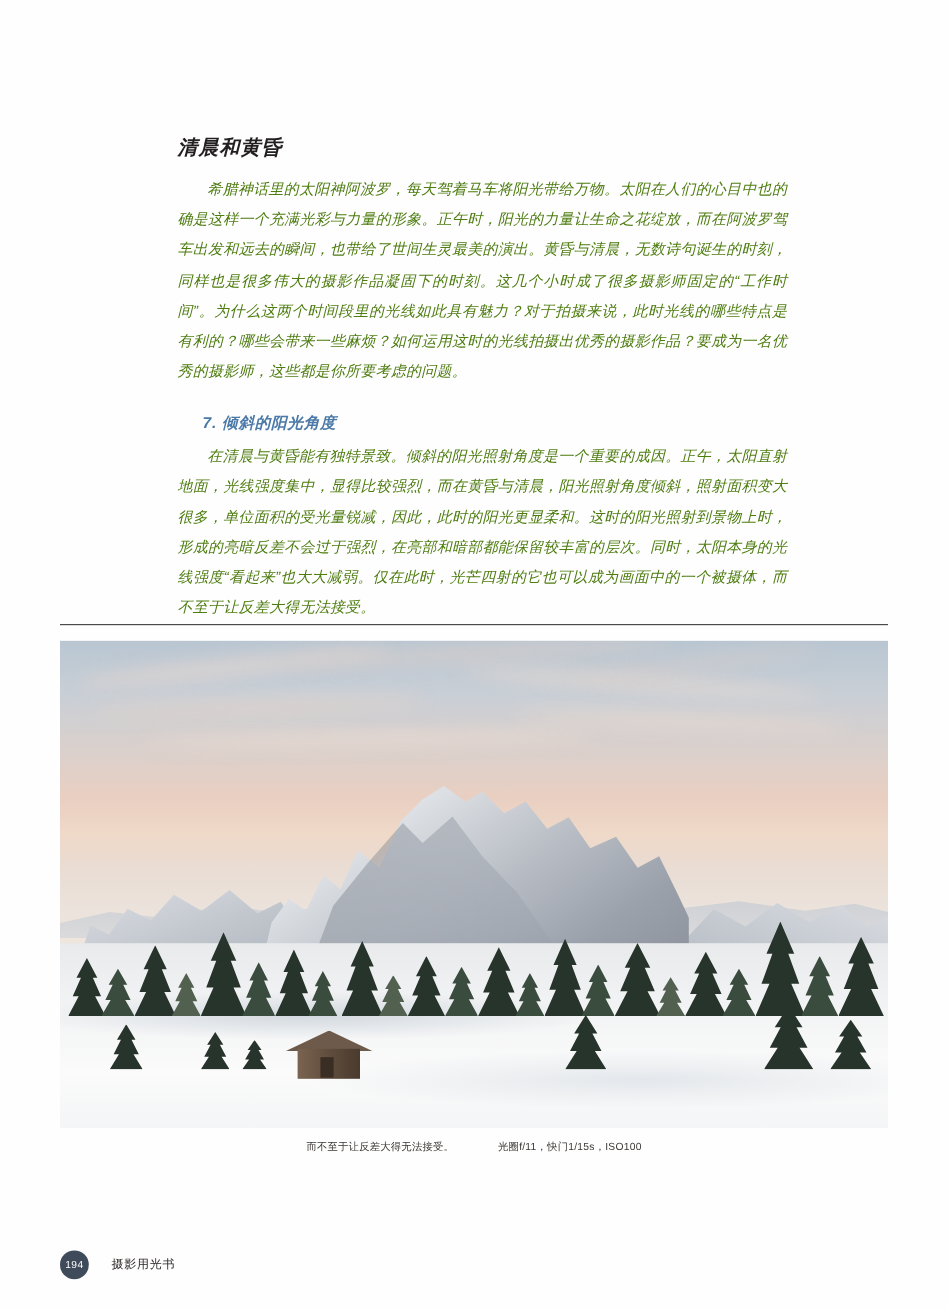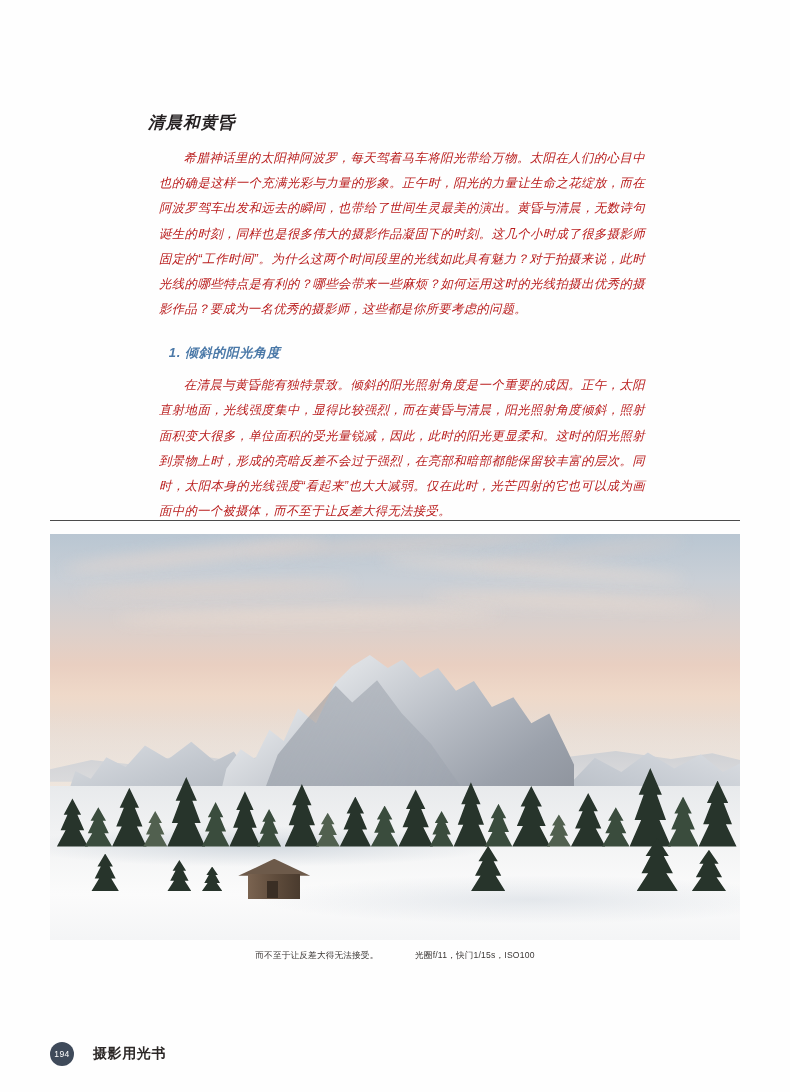--- a/index.html
+++ b/index.html
@@ -32,24 +32,24 @@
   h1.section-title {
     font-size: 16.5px;
     font-weight: bold;
     margin: 0 0 12px 0;
     letter-spacing: 1px;
     color: #231f20;
   }
   p.body-text {
     font-size: 12.4px;
     line-height: 2.03;
-    margin: 11px;
+    margin: 0;
     text-align: justify;
     text-indent: 2em;
-    color: #b91c1c;
+    color: #4d7c0f;
     letter-spacing: 0.3px;
   }
   h2.sub-title {
     font-size: 13px;
     font-weight: bold;
     color: #4b79a8;
     margin: 22px 0 6px 0;
     text-indent: 1.6em;
     letter-spacing: 0.6px;
   }
@@ -241,35 +241,35 @@
     border-radius: 50%;
     background: #3f4a5a;
     color: #fff;
     font-size: 8.5px;
     display: flex;
     align-items: center;
     justify-content: center;
     letter-spacing: 0.4px;
   }
   .footer-title {
-    font-size: 14px;
-    font-weight: bold;
+    font-size: 10px;
+    font-weight: normal;
     color: #2b2726;
     letter-spacing: 0.6px;
   }
 </style>
 </head>
 <body>
 
 <div class="page">
 
   <div class="content">
     <h1 class="section-title">清晨和黄昏</h1>
     <p class="body-text">希腊神话里的太阳神阿波罗，每天驾着马车将阳光带给万物。太阳在人们的心目中也的确是这样一个充满光彩与力量的形象。正午时，阳光的力量让生命之花绽放，而在阿波罗驾车出发和远去的瞬间，也带给了世间生灵最美的演出。黄昏与清晨，无数诗句诞生的时刻，同样也是很多伟大的摄影作品凝固下的时刻。这几个小时成了很多摄影师固定的“工作时间”。为什么这两个时间段里的光线如此具有魅力？对于拍摄来说，此时光线的哪些特点是有利的？哪些会带来一些麻烦？如何运用这时的光线拍摄出优秀的摄影作品？要成为一名优秀的摄影师，这些都是你所要考虑的问题。</p>
-    <h2 class="sub-title">1. 倾斜的阳光角度</h2>
+    <h2 class="sub-title">7. 倾斜的阳光角度</h2>
     <p class="body-text">在清晨与黄昏能有独特景致。倾斜的阳光照射角度是一个重要的成因。正午，太阳直射地面，光线强度集中，显得比较强烈，而在黄昏与清晨，阳光照射角度倾斜，照射面积变大很多，单位面积的受光量锐减，因此，此时的阳光更显柔和。这时的阳光照射到景物上时，形成的亮暗反差不会过于强烈，在亮部和暗部都能保留较丰富的层次。同时，太阳本身的光线强度“看起来”也大大减弱。仅在此时，光芒四射的它也可以成为画面中的一个被摄体，而不至于让反差大得无法接受。</p>
   </div>
 
   <div class="rule"></div>
 
   <div class="figure">
     <div class="sky">
       <div class="cloud c1"></div>
       <div class="cloud c2"></div>
       <div class="cloud c3"></div>

